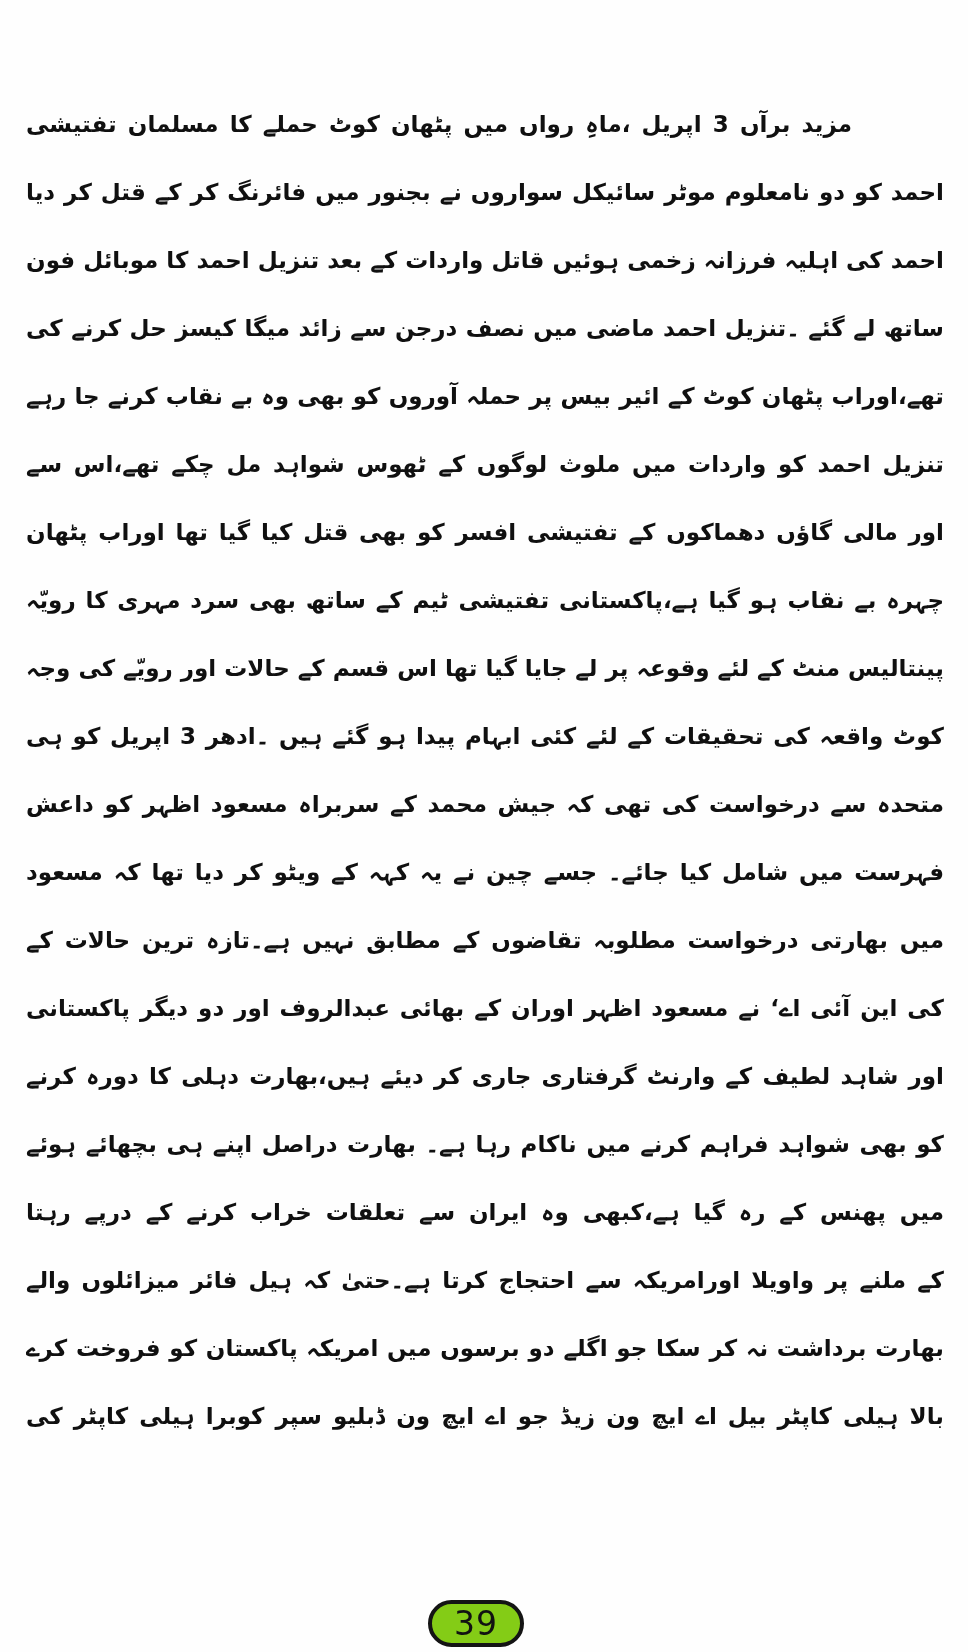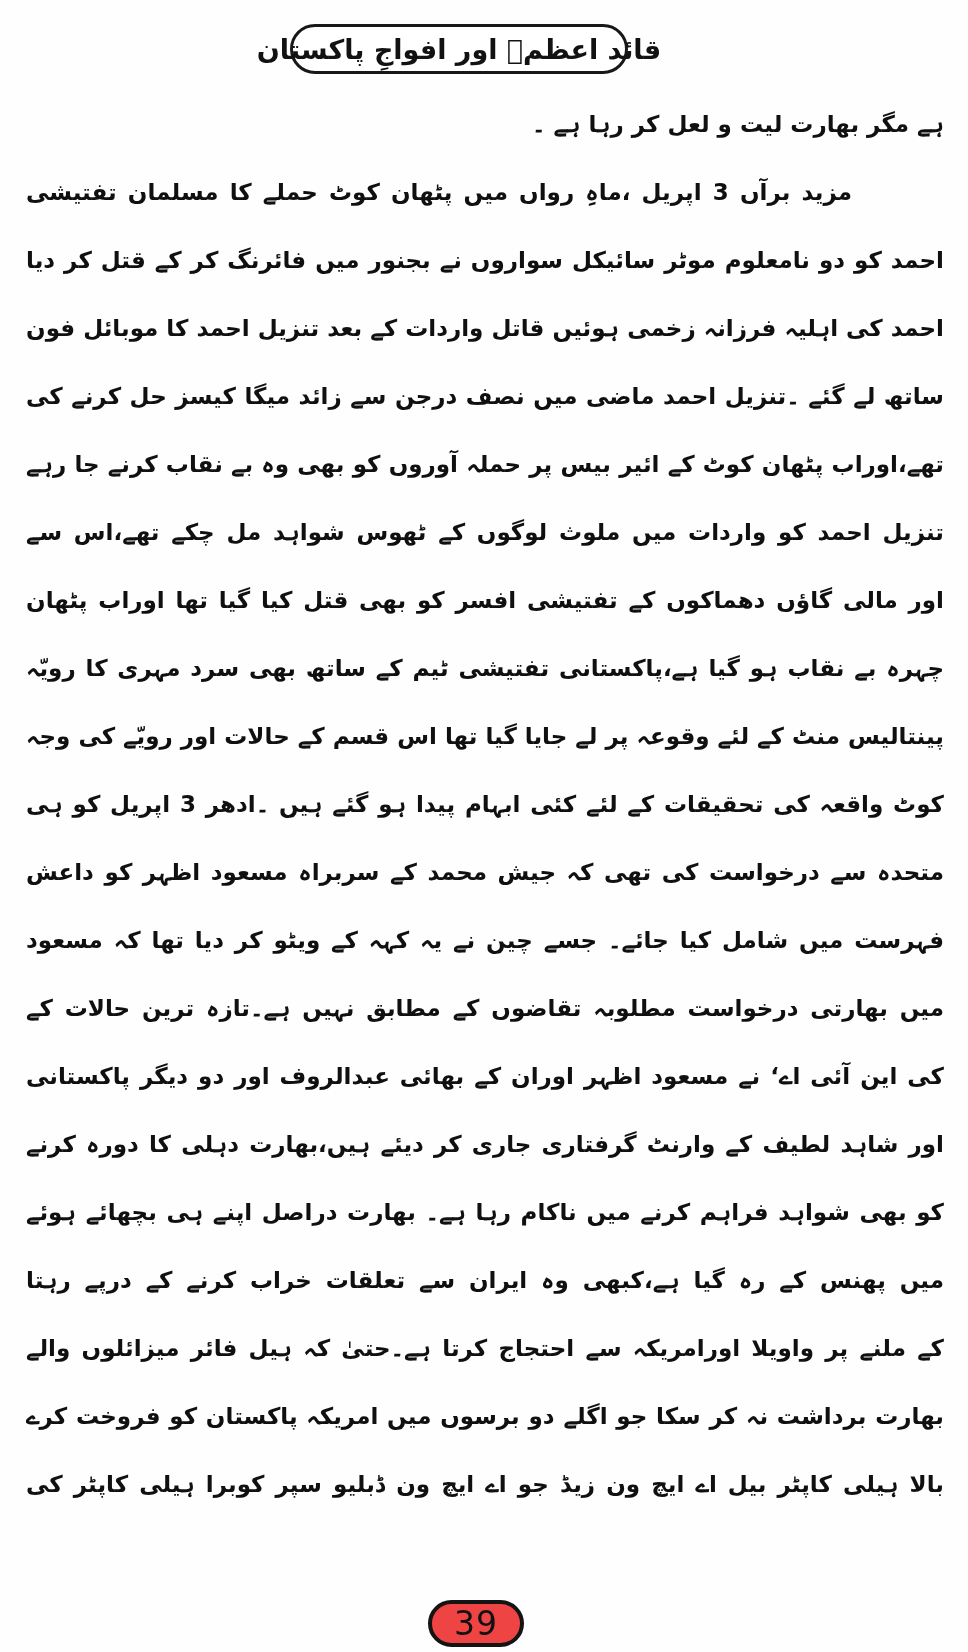--- a/index.html
+++ b/index.html
@@ -79,35 +79,31 @@
     width: 96px;
     height: 47px;
     border: 4px solid #141414;
     border-radius: 24px;
     display: flex;
     align-items: center;
     justify-content: center;
     font-size: 33px;
     font-weight: normal;
     box-sizing: border-box;
-    background: #ef4444;
+    background: #84cc16;
     letter-spacing: 1px;
   }
 </style>
 </head>
 <body>
 
 <div class="page">
 
-  <div class="header-badge">
-    <span>قائد اعظمؒ اور افواجِ پاکستان</span>
-  </div>
 
   <div class="body-text" dir="rtl">
-      <div class="line end">ہے مگر بھارت لیت و لعل کر رہا ہے ۔</div>
       <div class="line indent">مزید برآں 3 اپریل ،ماہِ رواں میں پٹھان کوٹ حملے کا مسلمان تفتیشی افسر تنزیل</div>
       <div class="line justify">احمد کو دو نامعلوم موٹر سائیکل سواروں نے بجنور میں فائرنگ کر کے قتل کر دیا ہے ۔حملے میں تنزیل</div>
       <div class="line justify">احمد کی اہلیہ فرزانہ زخمی ہوئیں قاتل واردات کے بعد تنزیل احمد کا موبائل فون اور لیپ ٹاپ بھی</div>
       <div class="line justify">ساتھ لے گئے ۔تنزیل احمد ماضی میں نصف درجن سے زائد میگا کیسز حل کرنے کی شہرت رکھتے</div>
       <div class="line justify">تھے،اوراب پٹھان کوٹ کے ائیر بیس پر حملہ آوروں کو بھی وہ بے نقاب کرنے جا رہے تھے کیونکہ</div>
       <div class="line justify">تنزیل احمد کو واردات میں ملوث لوگوں کے ٹھوس شواہد مل چکے تھے،اس سے پہلے سمجھوتہ ایکسپریس</div>
       <div class="line justify">اور مالی گاؤں دھماکوں کے تفتیشی افسر کو بھی قتل کیا گیا تھا اوراب پٹھان کوٹ واقعہ میں بھی بھارتی</div>
       <div class="line justify">چہرہ بے نقاب ہو گیا ہے،پاکستانی تفتیشی ٹیم کے ساتھ بھی سرد مہری کا رویّہ اختیار کیا گیا ہے صرف</div>
       <div class="line justify">پینتالیس منٹ کے لئے وقوعہ پر لے جایا گیا تھا اس قسم کے حالات اور رویّے کی وجہ سے پٹھان</div>
       <div class="line justify">کوٹ واقعہ کی تحقیقات کے لئے کئی ابہام پیدا ہو گئے ہیں ۔ادھر 3 اپریل کو ہی بھارت نے اقوام</div>

